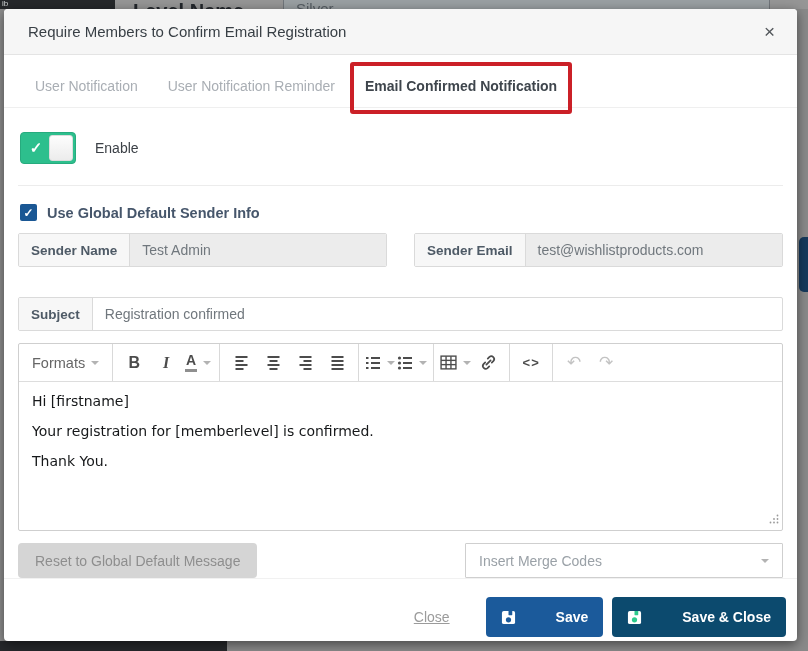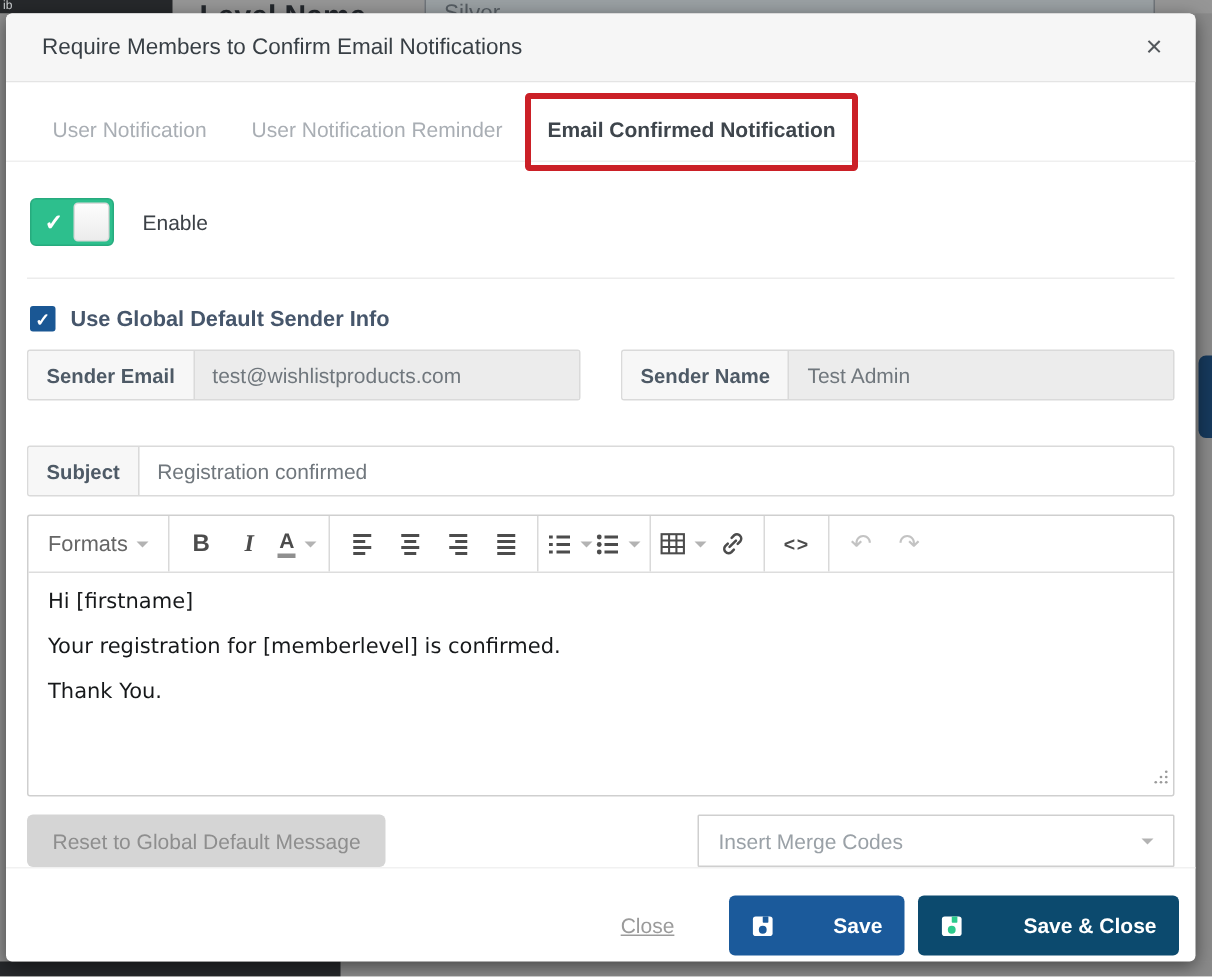--- a/index.html
+++ b/index.html
@@ -105,21 +105,21 @@
   <div class="bg-right">
     <div class="bg-side-tab"></div>
   </div>
   <div class="bg-bottom">
     <div class="bg-sidebar-bottom"></div>
   </div>
 
   <div class="modal">
 
     <div class="modal-header">
-      <div class="modal-title">Require Members to Confirm Email Notifications</div>
+      <div class="modal-title">Require Members to Confirm Email Registration</div>
       <div class="close-btn">×</div>
     </div>
 
     <div class="modal-content">
 
       <div class="tabs">
         <div class="tab">User Notification</div>
         <div class="tab">User Notification Reminder</div>
         <div class="tab active">
           <span>Email Confirmed Notification</span>
@@ -141,26 +141,26 @@
 
         <div class="checkbox-row">
           <div class="checkbox">
               <span>✓</span>
             </div>
           <div class="checkbox-label">Use Global Default Sender Info</div>
         </div>
 
         <div class="sender-row">
           <div class="input-group disabled">
+            <div class="input-addon">Sender Name</div>
+            <div class="input-value">Test Admin</div>
+          </div>
+          <div class="input-group disabled">
             <div class="input-addon">Sender Email</div>
             <div class="input-value">test@wishlistproducts.com</div>
-          </div>
-          <div class="input-group disabled">
-            <div class="input-addon">Sender Name</div>
-            <div class="input-value">Test Admin</div>
           </div>
         </div>
 
         <div class="subject-row">
           <div class="input-group">
             <div class="input-addon">Subject</div>
             <div class="input-value">Registration confirmed</div>
           </div>
         </div>
 

